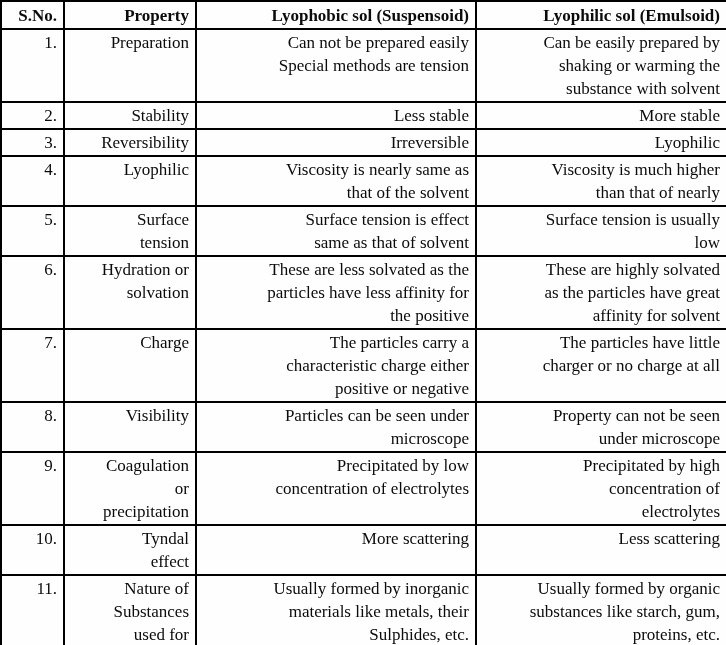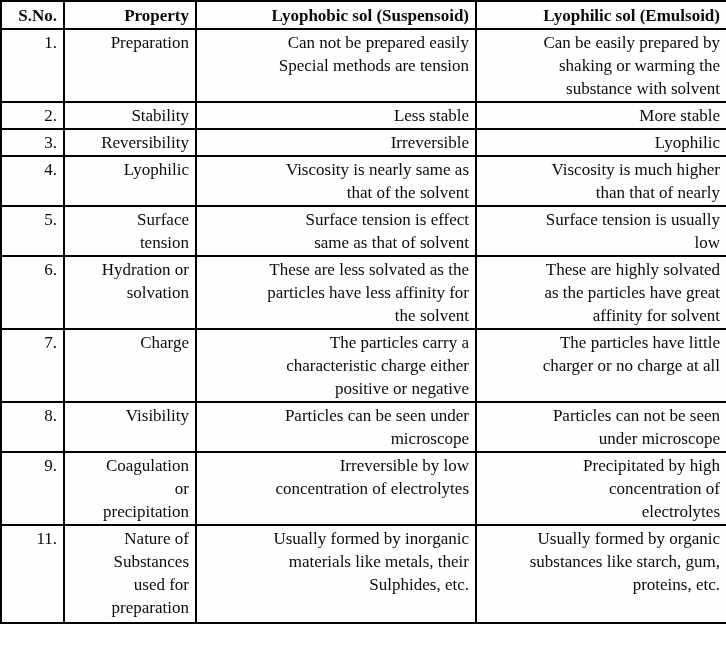--- a/index.html
+++ b/index.html
@@ -106,52 +106,59 @@
 same as that of solvent</td>
       <td>Surface tension is usually
 low</td>
     </tr>
     <tr class="h-r5">
       <td>6.</td>
       <td>Hydration or
 solvation</td>
       <td>These are less solvated as the
 particles have less affinity for
-the solvent</td>
+the positive</td>
       <td>These are highly solvated
 as the particles have great
 affinity for solvent</td>
     </tr>
     <tr class="h-r6">
       <td>7.</td>
       <td>Charge</td>
       <td>The particles carry a
 characteristic charge either
 positive or negative</td>
       <td>The particles have little
 charger or no charge at all</td>
     </tr>
     <tr class="h-r7">
       <td>8.</td>
       <td>Visibility</td>
       <td>Particles can be seen under
 microscope</td>
-      <td>Particles can not be seen
+      <td>Property can not be seen
 under microscope</td>
     </tr>
     <tr class="h-r8">
       <td>9.</td>
       <td>Coagulation
 or
 precipitation</td>
-      <td>Irreversible by low
+      <td>Precipitated by low
 concentration of electrolytes</td>
       <td>Precipitated by high
 concentration of
 electrolytes</td>
+    </tr>
+    <tr class="h-r9">
+      <td>10.</td>
+      <td>Tyndal
+effect</td>
+      <td>More scattering</td>
+      <td>Less scattering</td>
     </tr>
     <tr class="h-r10">
       <td>11.</td>
       <td>Nature of
 Substances
 used for
 preparation</td>
       <td>Usually formed by inorganic
 materials like metals, their
 Sulphides, etc.</td>

